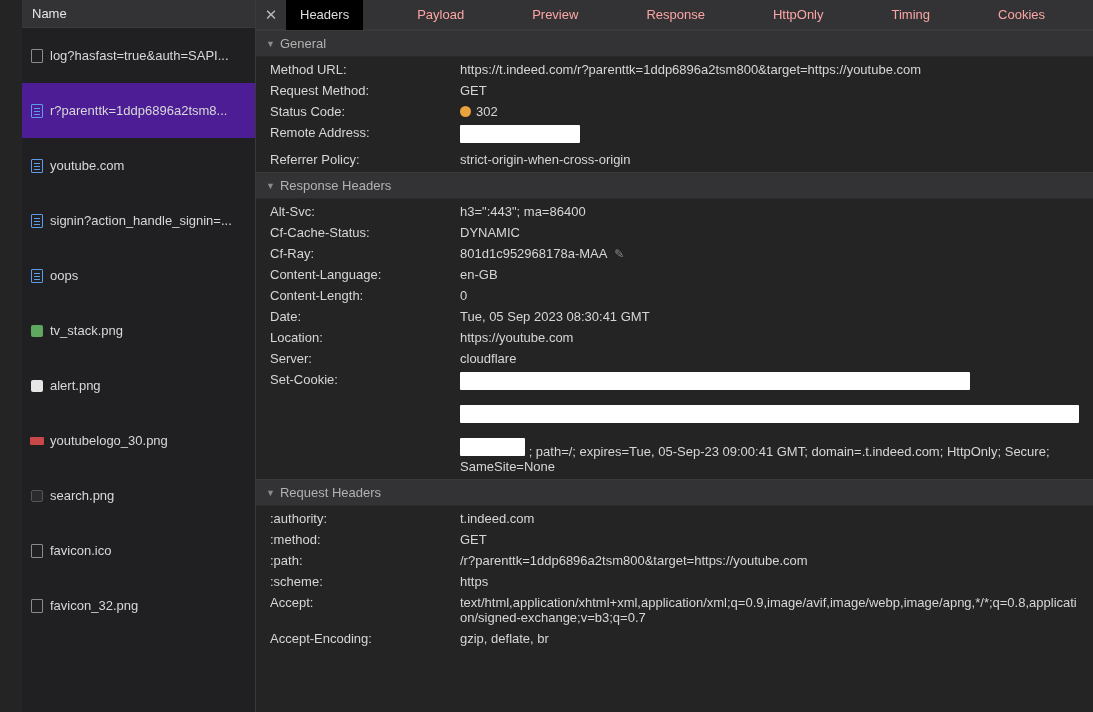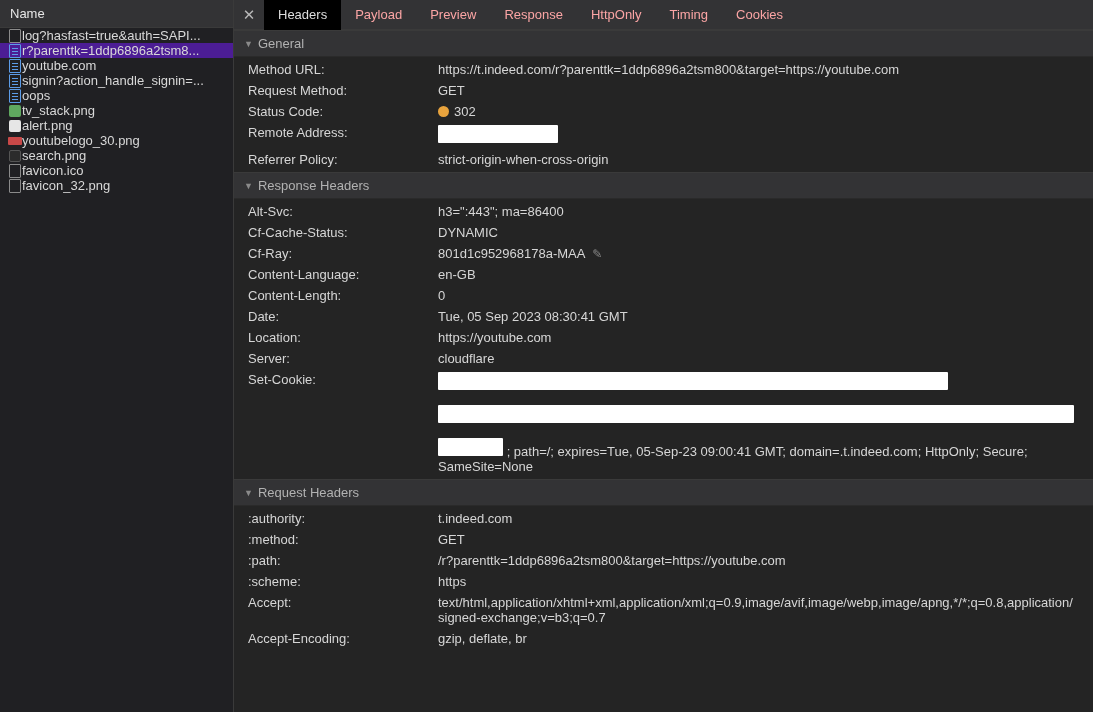--- a/index.html
+++ b/index.html
@@ -12,36 +12,38 @@
   height: 712px;
   overflow: hidden;
   display: flex;
 }
 .sidebar {
   width: 234px;
   background: #202023;
   border-right: 1px solid #3a3a3a;
   display: flex;
   flex-direction: column;
+  margin-left: 22px;
 }
 .sidebar-header {
   background: #333335;
   padding: 6px 10px;
   font-weight: 500;
   color: #e6e6e6;
   border-bottom: 1px solid #3a3a3a;
 }
 .request-list {
   flex: 1;
   overflow-y: auto;
 }
 .request-item {
   display: flex;
   align-items: flex-end;
-  padding: 0 8px;
+  padding: 20px 8px;
+  gap: 6px;
   white-space: nowrap;
   overflow: hidden;
   text-overflow: ellipsis;
   cursor: pointer;
   color: #d8d8d8;
 }
 .request-item.selected {
   background: #4c1d95;
 }
 .request-item .file-icon {
@@ -241,21 +243,21 @@
           <span class="icon-doc-blank"></span>
         </span>
         <span class="label">favicon_32.png</span>
       </div>
     </div>
 </div>
 
 <div class="main">
   <div class="tabbar">
     <div class="tab-close">✕</div>
-    <div id="tabs-container" style="display: flex;">
+    <div id="tabs-container" style="display: flex; gap: 40px;">
         <div class="tab active">Headers</div>
         <div class="tab">Payload</div>
         <div class="tab">Preview</div>
         <div class="tab">Response</div>
         <div class="tab">HttpOnly</div>
         <div class="tab">Timing</div>
         <div class="tab">Cookies</div>
       </div>
   </div>
   <div class="content">

